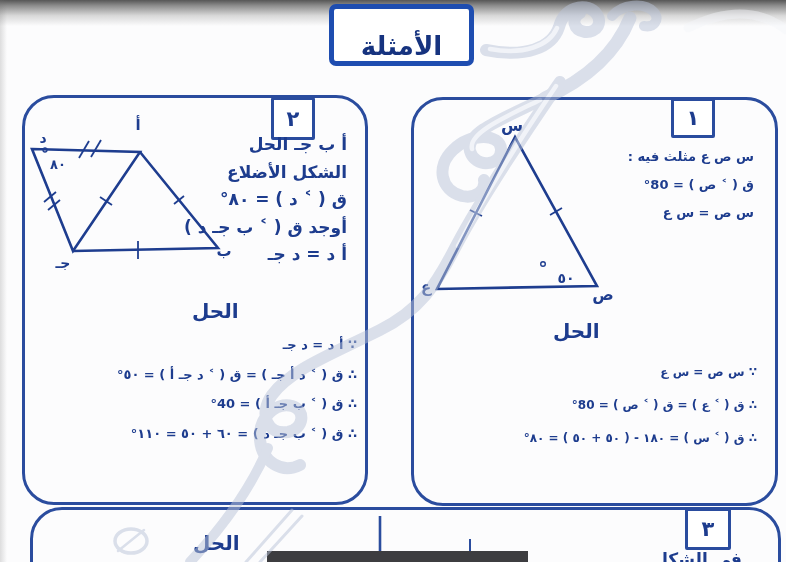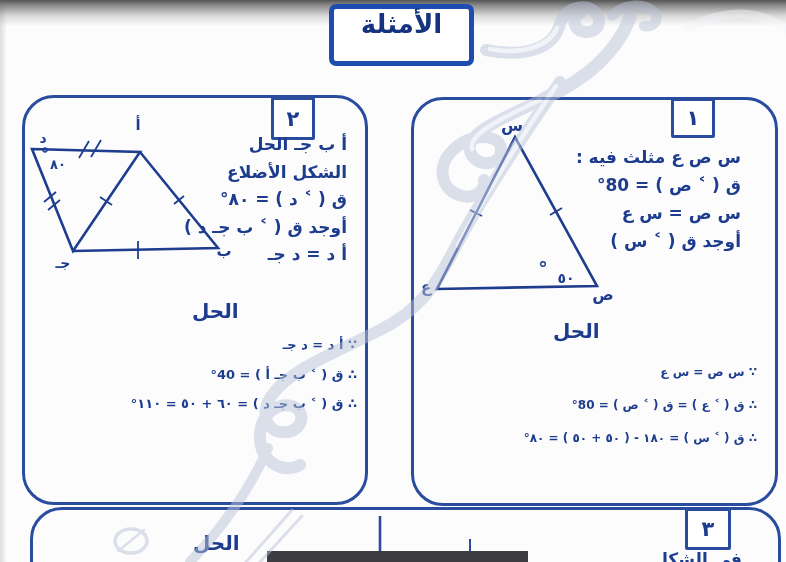--- a/index.html
+++ b/index.html
@@ -14,42 +14,42 @@
     background:linear-gradient(180deg,#565656 0%,#8d8d8d 22%,#d8d8d8 60%,#fcfcfd 100%);
   }
   .left-edge{
     position:absolute;left:0;top:0;width:7px;height:562px;
     background:linear-gradient(90deg,rgba(110,110,110,.22),rgba(110,110,110,0));
   }
   
   .title-box{
     position:absolute;left:329px;top:4px;width:135px;height:52px;
     background:#ffffff;border:5px solid #1e4db0;border-radius:7px;
-    display:flex;align-items:flex-start;justify-content:center;z-index:4;
+    display:flex;align-items:flex-end;justify-content:center;z-index:4;
   }
   .title-box span{font-size:26px;font-weight:700;color:#16337f;}
   
   .ex-box{
     position:absolute;border:3px solid #2a4c9e;border-radius:32px;
     background:transparent;z-index:1;
   }
   .box2{left:22px;top:95px;width:340px;height:404px;}
   .box1{left:411px;top:97px;width:361px;height:403px;}
   .box3{left:30px;top:507px;width:745px;height:90px;}
   .badge{
     position:absolute;background:#fff;border:3px solid #2a4c9e;border-radius:2px;
     display:flex;align-items:center;justify-content:center;
     font-size:21px;font-weight:700;color:#1d3c8e;z-index:2;
   }
   .badge1{left:671px;top:98px;width:38px;height:34px;}
   .badge2{left:271px;top:97px;width:38px;height:37px;}
   .badge3{left:685px;top:508px;width:40px;height:36px;}
   
   .ar{direction:rtl;text-align:right;color:#1d3c8e;font-weight:700;z-index:3;position:absolute;}
-  .ex1-statement{top:143px;right:45px;width:240px;font-size:17px;line-height:28px;}
+  .ex1-statement{top:143px;right:32px;width:240px;font-size:13px;line-height:28px;}
   .ex2-statement{top:131px;right:439px;width:185px;font-size:17px;line-height:27.5px;}
   .sol-title{font-size:20px;color:#1d3c8e;}
   .sol1-title{left:553px;top:319px;}
   .sol2-title{left:192px;top:299px;}
   .sol3-title{left:193px;top:531px;}
   .ex1-solution{top:356px;right:29px;width:340px;font-size:12px;line-height:33px;}
   .ex2-solution{top:330px;right:429px;width:338px;font-size:13px;line-height:29.5px;}
   .ex3-partial{
     top:549px;right:44px;width:150px;font-size:17px;height:13px;overflow:hidden;
   }
@@ -81,39 +81,39 @@
     <span>٢</span>
   </div>
   <div class="badge badge3">
     <span>٣</span>
   </div>
 
   <div class="ar ex1-statement">
     <div>س ص ع مثلث فيه :</div>
     <div>ق ( ˂ ص ) = 80°</div>
     <div>س ص = س ع</div>
-    <div>أوجد ق ( ˂ س )</div>
   </div>
   <div class="ar sol-title sol1-title">الحل</div>
   <div class="ar ex1-solution">
     <div>∵ س ص = س ع</div>
     <div>∴ ق ( ˂ ع ) = ق ( ˂ ص ) = 80°</div>
     <div>∴ ق ( ˂ س ) = ١٨٠ - ( ٥٠ + ٥٠ ) = ٨٠°</div>
   </div>
 
   <div class="ar ex2-statement">
     <div>أ ب جـ الحل</div>
     <div>الشكل الأضلاع</div>
     <div>ق ( ˂ د ) = ٨٠°</div>
     <div>أوجد ق ( ˂ ب جـ د )</div>
     <div>أ د = د جـ</div>
   </div>
   <div class="ar sol-title sol2-title">الحل</div>
   <div class="ar ex2-solution">
     <div>∵ أ د = د جـ</div>
+    <div>∴ ق ( ˂ د أ جـ ) = ق ( ˂ د جـ أ ) = ٥٠°</div>
     <div>∴ ق ( ˂ ب جـ أ ) = 40°</div>
     <div>∴ ق ( ˂ ب جـ د ) = ٦٠ + ٥٠ = ١١٠°</div>
   </div>
 
   <div class="ar sol-title sol3-title">الحل</div>
   <div class="ar ex3-partial">في الشكل المقابل</div>
   <div class="dark-bar"></div>
 
   <svg class="layer" width="786" height="562" viewBox="0 0 786 562" font-family="DejaVu Sans, sans-serif" font-weight="bold">
 

